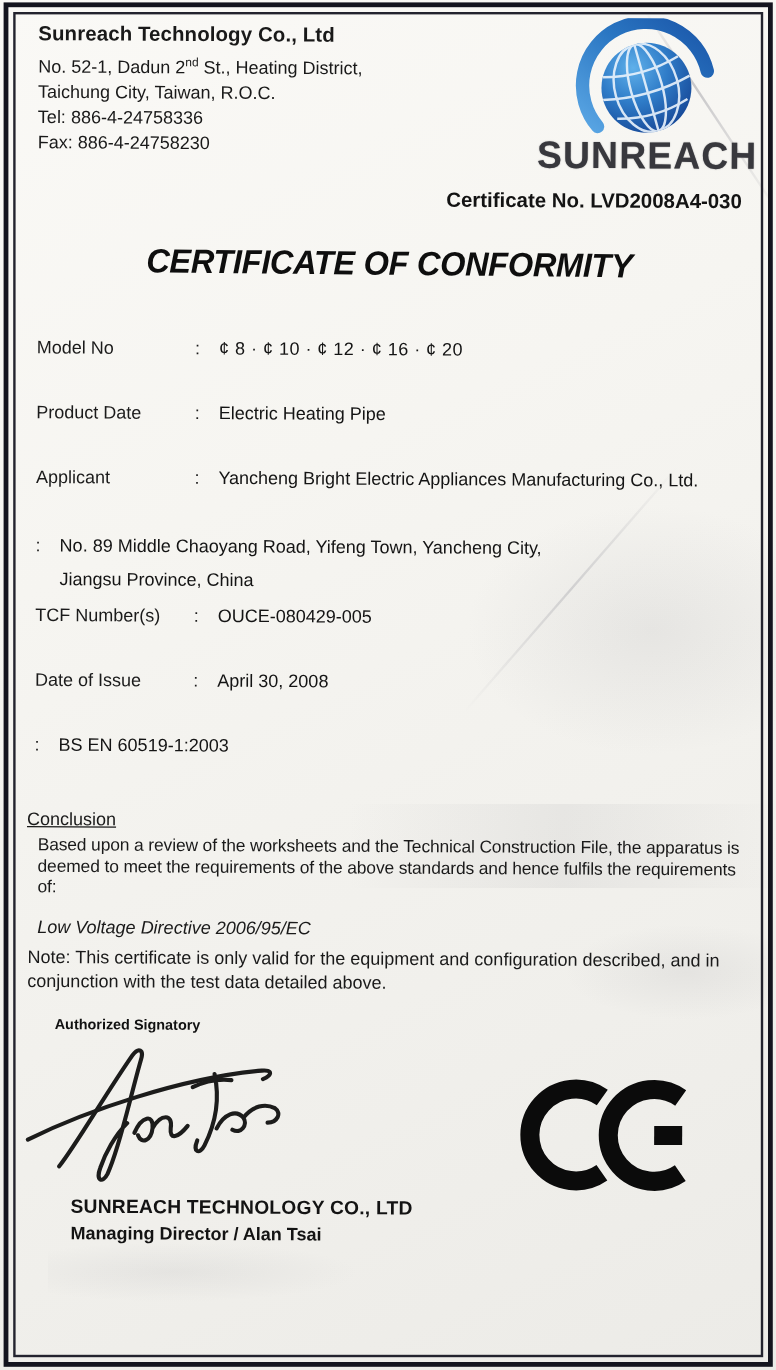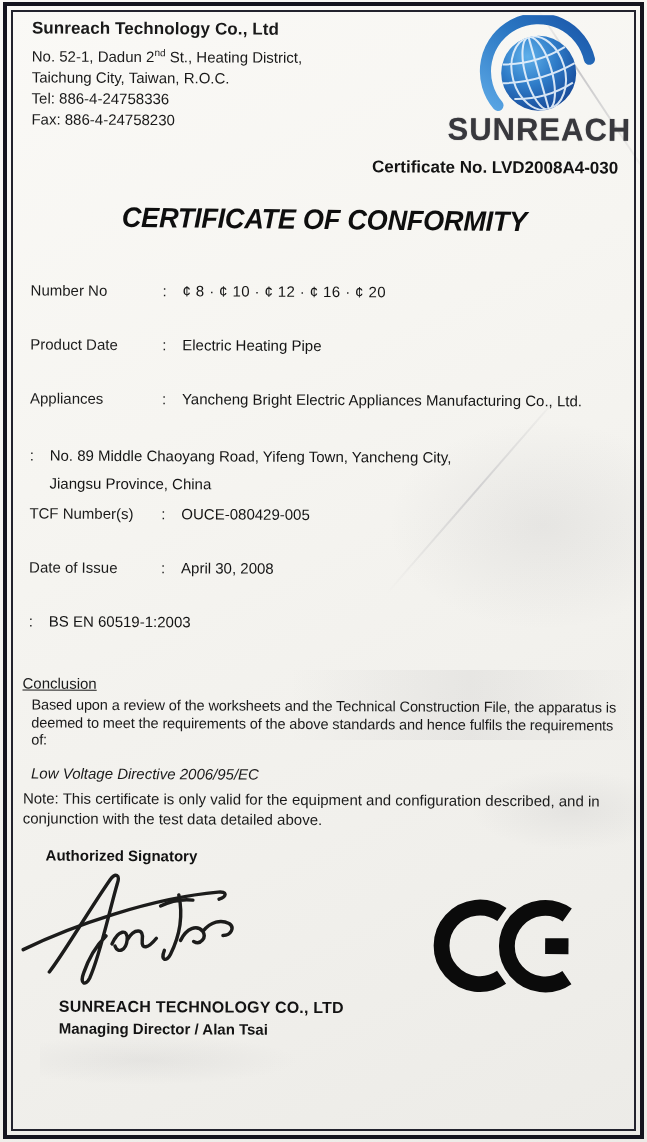--- a/index.html
+++ b/index.html
@@ -54,21 +54,21 @@
   .frow--model .fvalue { letter-spacing:.4px; }
 
   
   .conclusion { position:absolute; top:676px; left:24px; right:14px; font-size:14.5px; color:#1a1a1a; }
   .conclusion-heading { font-size:15px; text-decoration:underline; margin-bottom:5px; }
   .conclusion-body { padding-left:9px; line-height:17.5px; letter-spacing:-.1px; }
   .directive { margin-top:15px; padding-left:9px; font-style:italic; font-size:15px; }
 
   .note { position:absolute; top:790px; left:25px; right:18px; font-size:15px; line-height:19.5px; color:#1a1a1a; }
 
-  .auth-heading { position:absolute; top:848px; left:48px; font-weight:bold; font-size:15px; color:#111; }
+  .auth-heading { position:absolute; top:848px; left:48px; font-weight:bold; font-size:12px; color:#111; }
   .signature-svg { position:absolute; top:868px; left:14px; width:242px; height:122px; }
   .sign-company { position:absolute; top:999px; left:62px; font-weight:bold; font-size:16px; letter-spacing:.2px; color:#131313; }
   .sign-title { position:absolute; top:1021px; left:62px; font-weight:bold; font-size:15px; color:#131313; }
 
   .ce-svg { position:absolute; top:896px; left:436px; width:140px; height:98px; }
 </style>
 </head>
 <body>
 
 <div class="page">
@@ -117,31 +117,31 @@
       </g>
       <path d="M34 89 A52 52 0 1 1 124 43" fill="none" stroke="url(#swooshGrad)" stroke-width="11" stroke-linecap="round"></path>
     </svg>
     <div class="wordmark">SUNREACH</div>
     <div class="cert-no">Certificate No. LVD2008A4-030</div>
 
     <div class="title">CERTIFICATE OF CONFORMITY</div>
 
     <div class="fields">
       <div class="frow frow--model">
-        <div class="flabel">Number No</div>
+        <div class="flabel">Model No</div>
         <div class="fcolon">:</div>
         <div class="fvalue">¢ 8 · ¢ 10 · ¢ 12 · ¢ 16 · ¢ 20</div>
       </div>
       <div class="frow">
         <div class="flabel">Product Date</div>
         <div class="fcolon">:</div>
         <div class="fvalue">Electric Heating Pipe</div>
       </div>
       <div class="frow">
-        <div class="flabel">Appliances</div>
+        <div class="flabel">Applicant</div>
         <div class="fcolon">:</div>
         <div class="fvalue">Yancheng Bright Electric Appliances Manufacturing Co., Ltd.</div>
       </div>
       <div class="frow frow--address">
         <div class="fcolon">:</div>
         <div class="fvalue">
           <div>No. 89 Middle Chaoyang Road, Yifeng Town, Yancheng City,</div>
           <div>Jiangsu Province, China</div>
         </div>
       </div>

